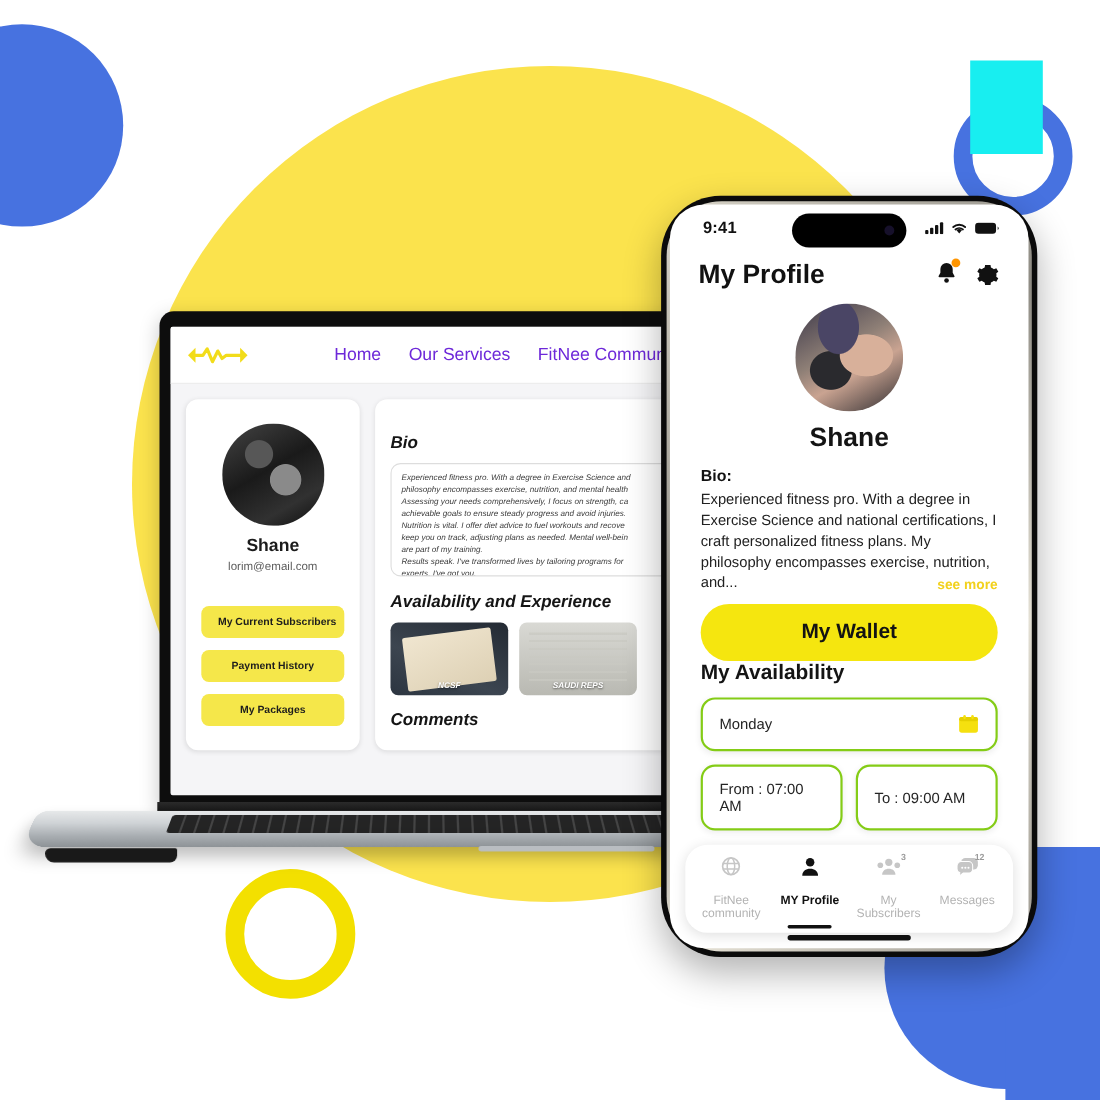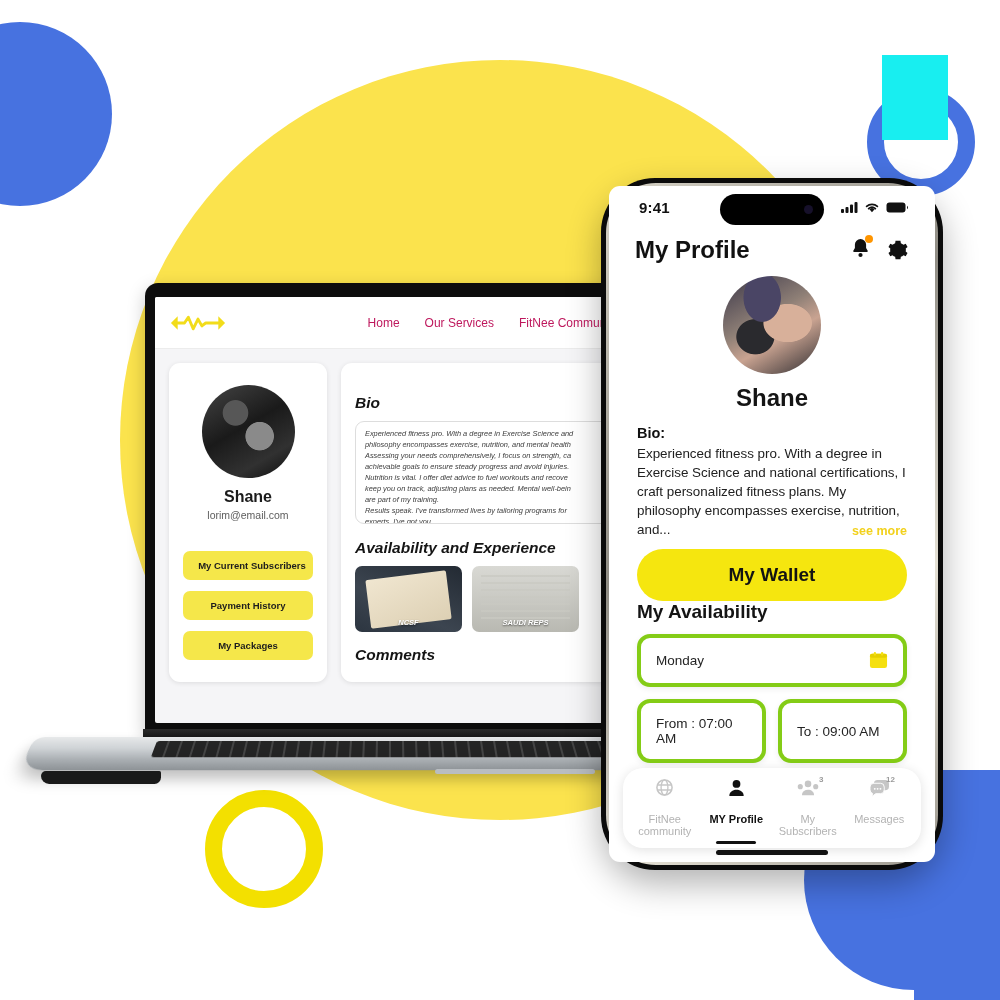--- a/index.html
+++ b/index.html
@@ -87,21 +87,21 @@
   }
 
   
   .web-header {
     height: 52px; background: #fff; display: flex; align-items: center;
     padding: 0 14px; border-bottom: 1px solid #ececec;
   }
   .web-logo { width: 58px; height: 22px; flex: none; }
   .web-nav { margin-left: auto; display: flex; gap: 25px; padding-right: 4px; }
   .web-nav a {
-    font-size: 12px; color: #be185d; text-decoration: none; white-space: nowrap;
+    font-size: 16px; color: #6d28d9; text-decoration: none; white-space: nowrap;
   }
   .web-body { display: flex; gap: 14px; padding: 14px; }
   .web-card {
     background: #fff; border-radius: 11px; box-shadow: 0 1px 5px rgba(0,0,0,.10);
   }
   .web-left { width: 158px; flex: none; padding: 16px 14px 22px; text-align: center; }
   .web-avatar {
     width: 93px; height: 93px; border-radius: 50%; margin: 6px auto 10px;
     background:
       radial-gradient(circle at 36% 30%, #575757 0 14%, transparent 15%),
@@ -167,21 +167,21 @@
     position: absolute; left: 601px; top: 178px; width: 342px; height: 692px;
     background: #0b0b0b; border-radius: 54px;
     box-shadow: 0 14px 34px rgba(0,0,0,.30);
     padding: 5px;
   }
   #phone-band {
     width: 100%; height: 100%; background: #b7b3a9; border-radius: 50px; padding: 3px;
     background: linear-gradient(135deg,#d8d4c8,#8f8c84 40%,#e4e0d4 70%,#9b978e);
   }
   #phone-screen {
-    width: 100%; height: 100%; background: #fff; border-radius: 11px;
+    width: 100%; height: 100%; background: #fff; border-radius: 31px;
     overflow: hidden; position: relative;
   }
   .status-bar {
     height: 42px; display: flex; align-items: center; justify-content: space-between;
     padding: 0 27px 0 30px; position: relative;
   }
   .status-time { font-size: 15px; font-weight: 700; color: #111; letter-spacing: .2px; }
   .dynamic-island {
     position: absolute; left: 50%; top: 8px; transform: translateX(-50%);
     width: 104px; height: 31px; background: #000; border-radius: 17px;
@@ -215,21 +215,21 @@
   .bio-text { font-size: 13.4px; line-height: 1.42; color: #212121; margin-top: 3px; }
   .see-more { display: block; text-align: right; font-size: 12.5px; color: #f2d11c; font-weight: 600; margin-top: -15px; }
   .wallet-btn {
     display: block; width: 100%; margin-top: 11px; padding: 15px 0;
     background: #f5e60f; border: none; border-radius: 26px;
     font-family: inherit; font-size: 19px; font-weight: 700; color: #131313;
     cursor: pointer;
   }
   .avail-h { font-size: 19px; font-weight: 600; color: #141414; }
   .field {
-    background: #fff; border: 4px solid #84cc16; border-radius: 13px;
+    background: #fff; border: 2px solid #84cc16; border-radius: 13px;
     box-shadow: 0 2px 6px rgba(0,0,0,.07);
     padding: 13px 15px; font-size: 13.5px; color: #242424;
     display: flex; align-items: center;
   }
   .field.day { margin-top: 11px; }
   .field .cal { margin-left: auto; }
   .time-row { display: flex; gap: 12px; margin-top: 12px; }
   .time-row .field { flex: 1; }
   .toggle-row { display: flex; align-items: center; margin-top: 14px; gap: 8px; }
   .toggle-label { font-size: 12.4px; color: #191919; }

